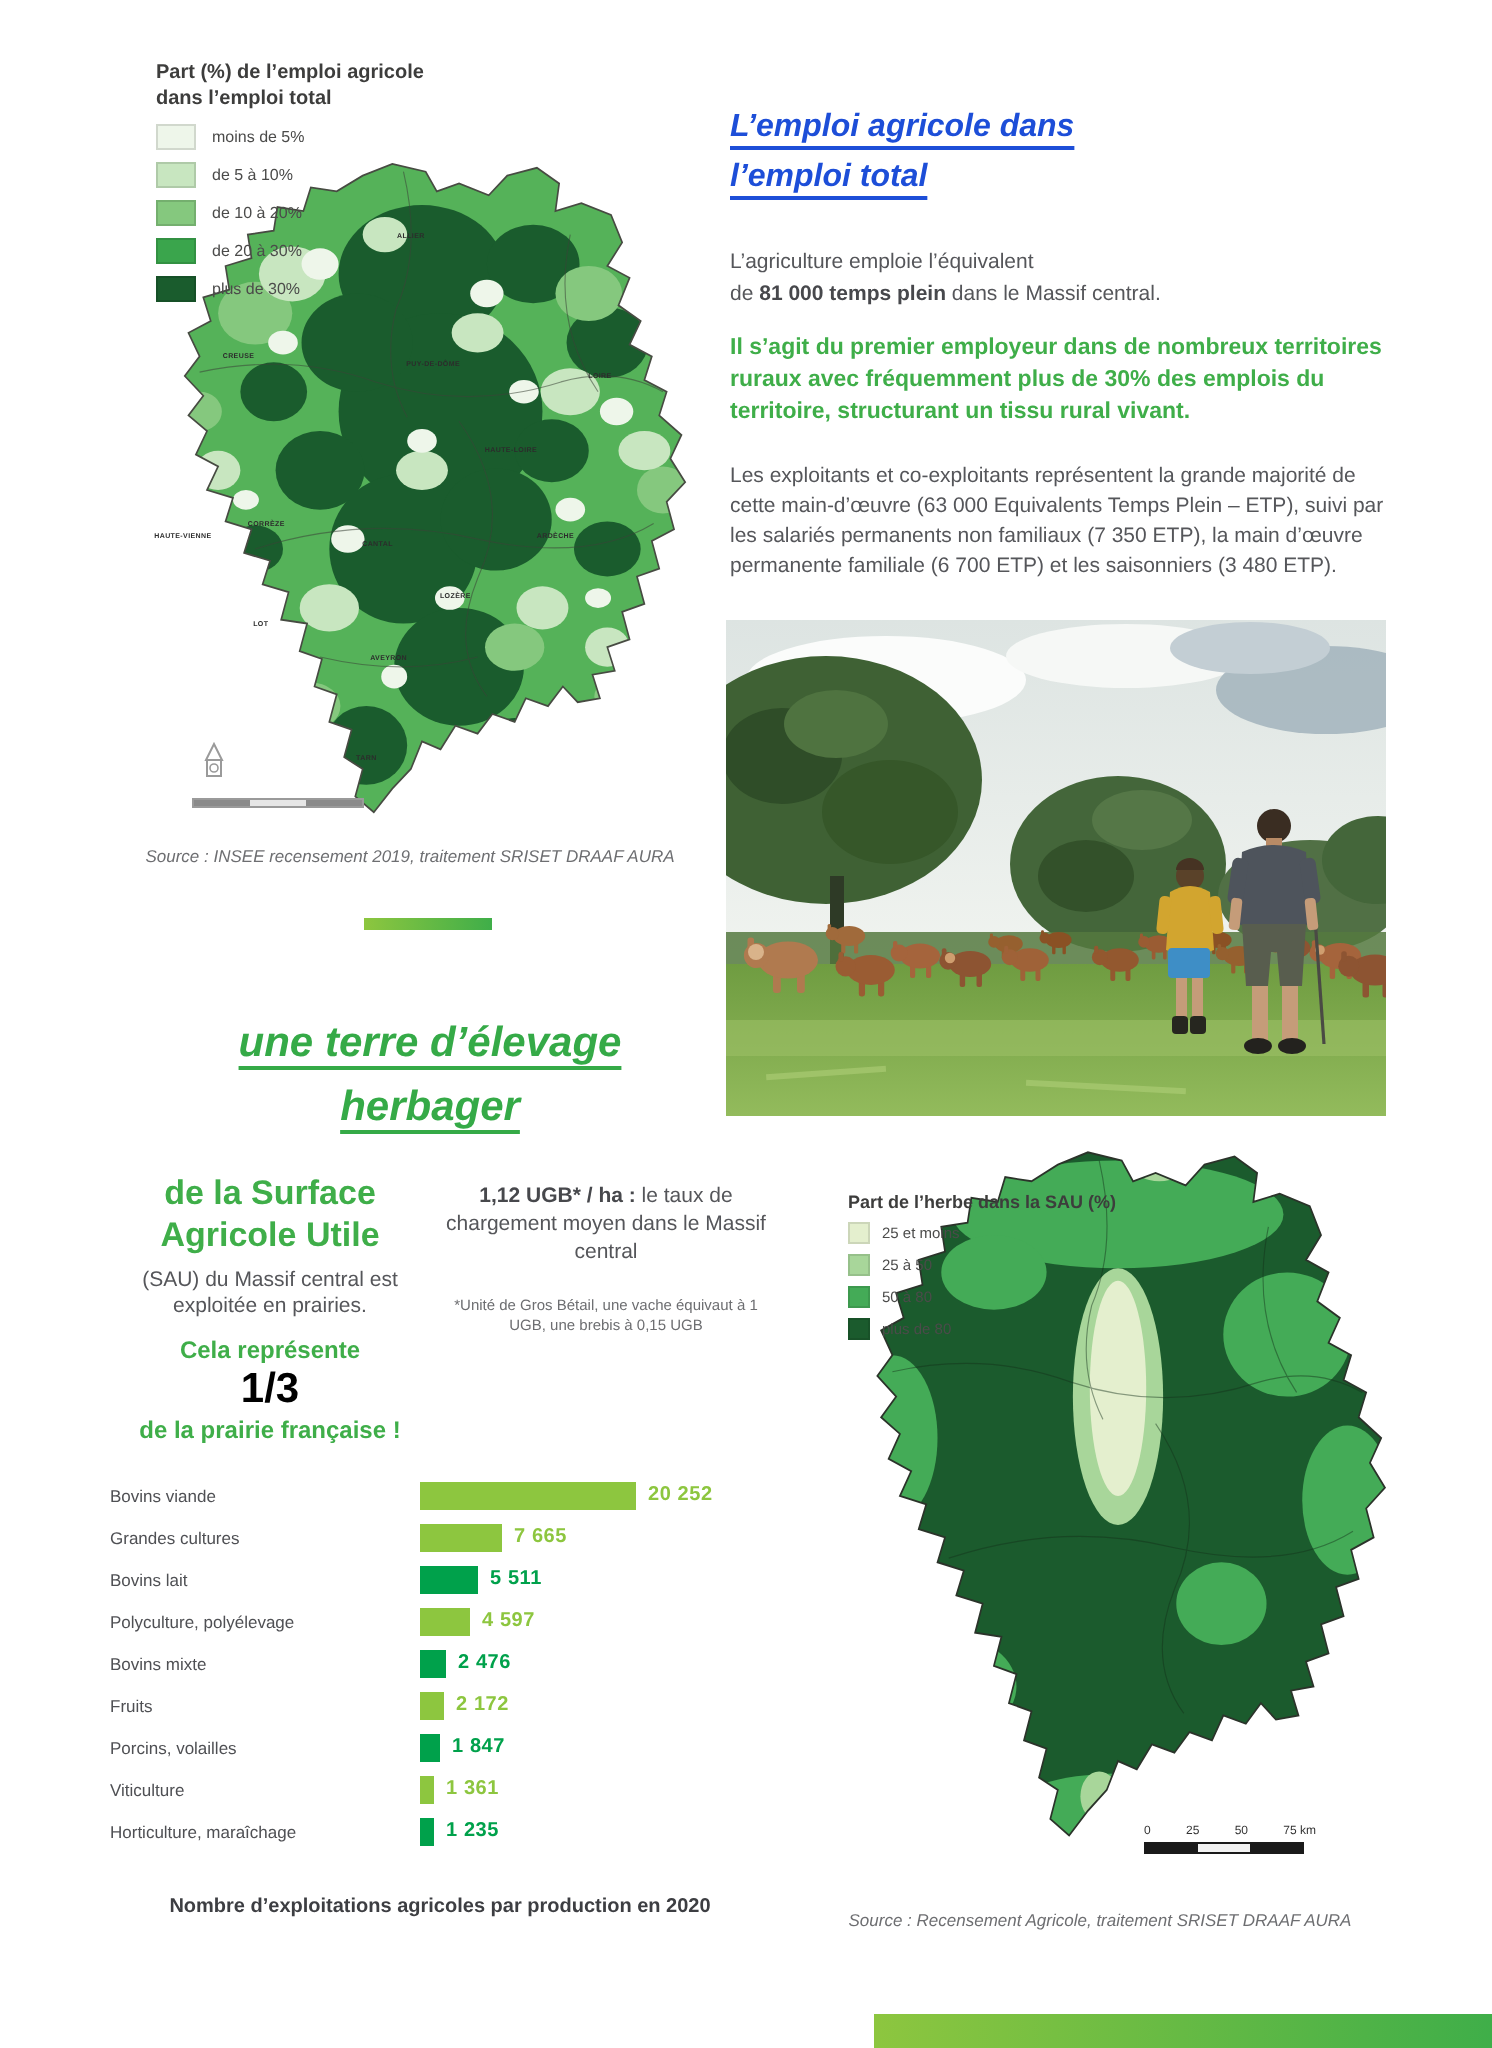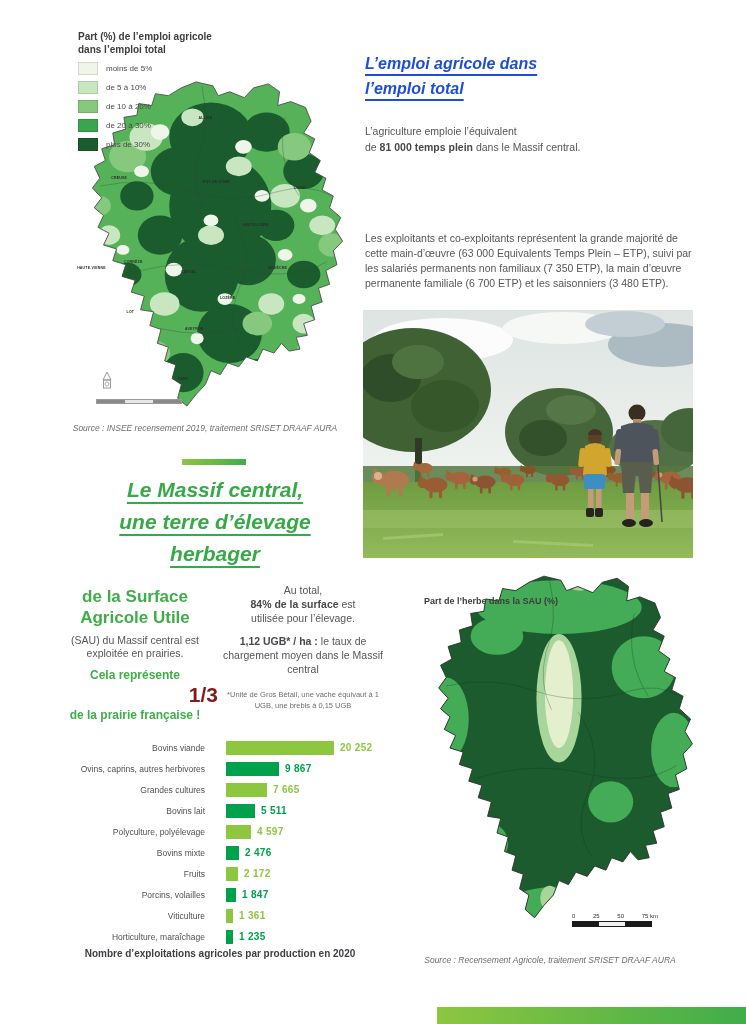--- a/index.html
+++ b/index.html
@@ -28,31 +28,31 @@
   .sectionTitle{position:absolute;left:40px;top:474px;width:350px;text-align:center;margin:0;
                 font-size:21px;line-height:1.52;font-weight:bold;font-style:italic;color:#35aa47;}
   .u{text-decoration:underline;text-decoration-thickness:2px;text-underline-offset:5px;}
   .stats{position:absolute;left:52px;top:583px;width:336px;display:flex;}
   .statL{width:166px;text-align:center;}
   .statR{width:170px;text-align:center;}
   .bigpct{font-size:24px;font-weight:bold;color:#3fae49;line-height:1;}
   .sauline{font-size:17px;font-weight:bold;color:#3fae49;line-height:1.25;margin-top:3px;}
   .saubody{font-size:10.5px;color:#55565a;margin-top:5px;line-height:1.3;}
   .cela{font-size:12px;font-weight:bold;color:#3fae49;margin-top:7px;}
-  .third{font-size:21px;font-weight:bold;color:#7f1d1d;margin-top:1px;line-height:1.1;text-align:right;}
+  .third{font-size:21px;font-weight:bold;color:#000000;margin-top:1px;line-height:1.1;}
   .prairie{font-size:12px;font-weight:bold;color:#3fae49;margin-top:2px;}
   .statR p{margin:0;font-size:10.5px;color:#55565a;line-height:1.35;}
   .statR b{color:#47484c;}
   .statR .blk2{margin-top:8px;}
   .footnote{font-size:7.5px !important;color:#6d6e71 !important;margin-top:14px !important;line-height:1.4 !important;}
 
   
   .chart{position:absolute;left:55px;top:737px;width:340px;}
   .crow{display:flex;align-items:center;height:21px;}
-  .clab{width:150px;text-align:right;font-size:8.5px;color:#4f5054;padding-right:21px;flex:0 0 auto;}
+  .clab{width:150px;font-size:8.5px;color:#4f5054;padding-right:5px;flex:0 0 auto;}
   .cbarwrap{display:flex;align-items:center;}
   .cbar{height:14px;}
   .cval{font-size:10px;font-weight:bold;margin-left:6px;letter-spacing:.3px;white-space:nowrap;}
   .caption{position:absolute;left:40px;top:948px;width:360px;text-align:center;
            font-weight:bold;font-size:10px;color:#3d3e42;margin:0;}
 
   
   .mainTitle{position:absolute;left:365px;top:52px;margin:0;font-size:16px;font-weight:bold;
              font-style:italic;color:#1d4ed8;line-height:1.55;}
   .p1{position:absolute;left:365px;top:124px;width:330px;font-size:10.5px;color:#55565a;line-height:1.5;margin:0;}
@@ -206,63 +206,51 @@
   </svg>
   <div class="scalebar1">
     <div style="flex:1;background:#8a8a8a;"></div>
     <div style="flex:1;background:#e6e6e6;"></div>
     <div style="flex:1;background:#8a8a8a;"></div>
   </div>
   <p class="source-note source1">Source : INSEE recensement 2019, traitement SRISET DRAAF AURA</p>
 
   <div class="divider"></div>
   <h2 class="sectionTitle">
-    <span class="u">Le Massif central,</span><br>
+    <br>
     <span class="u">une terre d’élevage</span><br>
     <span class="u">herbager</span>
   </h2>
 
   <div class="stats">
     <div class="statL">
       <div class="sauline">
         <span>de la Surface</span><br>
         <span>Agricole Utile</span>
       </div>
       <div class="saubody">(SAU) du Massif central est exploitée en prairies.</div>
       <div class="cela">Cela représente</div>
       <div class="third">1/3</div>
       <div class="prairie">de la prairie française !</div>
     </div>
     <div class="statR">
-      <p>
-        <span>Au total,</span><br>
-        <b>84% de la surface</b><span> est</span><br>
-        <span>utilisée pour l’élevage.</span>
-      </p>
       <p class="blk2">
         <b>1,12 UGB* / ha :</b><span> le taux de chargement moyen dans le Massif central</span>
       </p>
       <p class="footnote">*Unité de Gros Bétail, une vache équivaut à 1 UGB, une brebis à 0,15 UGB</p>
     </div>
   </div>
 
   <div class="chart">
     <div>
         <div class="crow">
           <div class="clab">Bovins viande</div>
           <div class="cbarwrap">
             <div class="cbar" style="background: rgb(141, 198, 63); width: 108px;"></div>
             <span class="cval" style="color: rgb(141, 198, 63);">20 252</span>
-          </div>
-        </div>
-        <div class="crow">
-          <div class="clab">Ovins, caprins, autres herbivores</div>
-          <div class="cbarwrap">
-            <div class="cbar" style="background: rgb(0, 161, 75); width: 53px;"></div>
-            <span class="cval" style="color: rgb(0, 161, 75);">9 867</span>
           </div>
         </div>
         <div class="crow">
           <div class="clab">Grandes cultures</div>
           <div class="cbarwrap">
             <div class="cbar" style="background: rgb(141, 198, 63); width: 41px;"></div>
             <span class="cval" style="color: rgb(141, 198, 63);">7 665</span>
           </div>
         </div>
         <div class="crow">
@@ -319,20 +307,21 @@
   <p class="caption">Nombre d’exploitations agricoles par production en 2020</p>
 
   <h1 class="mainTitle">
     <span class="u">L’emploi agricole dans</span><br>
     <span class="u">l’emploi total</span>
   </h1>
   <p class="p1">
     <span>L’agriculture emploie l’équivalent</span><br>
     <span>de </span><b>81 000 temps plein</b><span> dans le Massif central.</span>
   </p>
+  <p class="p2">Il s’agit du premier employeur dans de nombreux territoires ruraux avec fréquemment plus de 30% des emplois du territoire, structurant un tissu rural vivant.</p>
   <p class="p3">Les exploitants et co-exploitants représentent la grande majorité de cette main-d’œuvre (63 000 Equivalents Temps Plein – ETP), suivi par les salariés permanents non familiaux (7 350 ETP), la main d’œuvre permanente familiale (6 700 ETP) et les saisonniers (3 480 ETP).</p>
 
   <div class="photo">
     <svg width="330" height="248" viewBox="0 0 330 248">
       <defs>
         <linearGradient id="skyg" x1="0" y1="0" x2="0" y2="1">
           <stop offset="0" stop-color="#dde4e2"></stop>
             <stop offset="1" stop-color="#f1f4f0"></stop>
         </linearGradient>
         <linearGradient id="grassg" x1="0" y1="0" x2="0" y2="1">
@@ -450,20 +439,38 @@
         <path d="M60,200 q60,-18 120,-5 q60,12 95,-8"></path>
         <path d="M170,135 q30,40 10,80 q-15,35 5,60"></path>
         <path d="M230,40 q-10,45 15,80"></path>
       </g>
     </g>
     <path d="M118,10 L134,4 L152,8 L158,18 L170,14 L186,20 L196,10 L212,6 L224,14 L222,28 L236,24 L252,30 L258,44 L250,56 L262,62 L256,76 L268,84 L262,96 L274,102 L270,114 L282,120 L278,132 L290,142 L284,154 L292,166 L282,176 L286,190 L274,196 L278,210 L266,214 L270,228 L258,232 L262,246 L250,250 L254,262 L242,264 L246,276 L234,278 L226,270 L218,280 L206,276 L200,288 L188,284 L180,294 L168,290 L160,302 L150,298 L144,312 L134,322 L124,334 L114,326 L118,312 L108,306 L112,292 L100,288 L104,274 L92,270 L96,256 L84,252 L88,238 L74,236 L78,222 L64,218 L68,206 L54,202 L58,190 L44,186 L48,174 L34,170 L40,158 L28,152 L34,140 L24,132 L32,122 L22,112 L30,102 L24,90 L36,84 L32,72 L46,68 L44,56 L58,52 L56,40 L70,38 L72,26 L86,28 L90,16 L104,18 Z" fill="none" stroke="#2b332a" stroke-width=".9"></path>
   </svg>
 
   <div class="legend2">
     <div class="lt">Part de l’herbe dans la SAU (%)</div>
+    <div>
+        <div class="legend-item">
+          <span class="sw" style="background: rgb(228, 239, 206);"></span>
+          <span class="ll">25 et moins</span>
+        </div>
+        <div class="legend-item">
+          <span class="sw" style="background: rgb(168, 214, 154);"></span>
+          <span class="ll">25 à 50</span>
+        </div>
+        <div class="legend-item">
+          <span class="sw" style="background: rgb(68, 171, 87);"></span>
+          <span class="ll">50 à 80</span>
+        </div>
+        <div class="legend-item">
+          <span class="sw" style="background: rgb(27, 91, 45);"></span>
+          <span class="ll">plus de 80</span>
+        </div>
+      </div>
   </div>
 
   <div class="scalebar2">
     <div class="sb2labels">
       <span>0</span>
       <span>25</span>
       <span>50</span>
       <span>75 km</span>
     </div>
     <div class="sb2bar">

